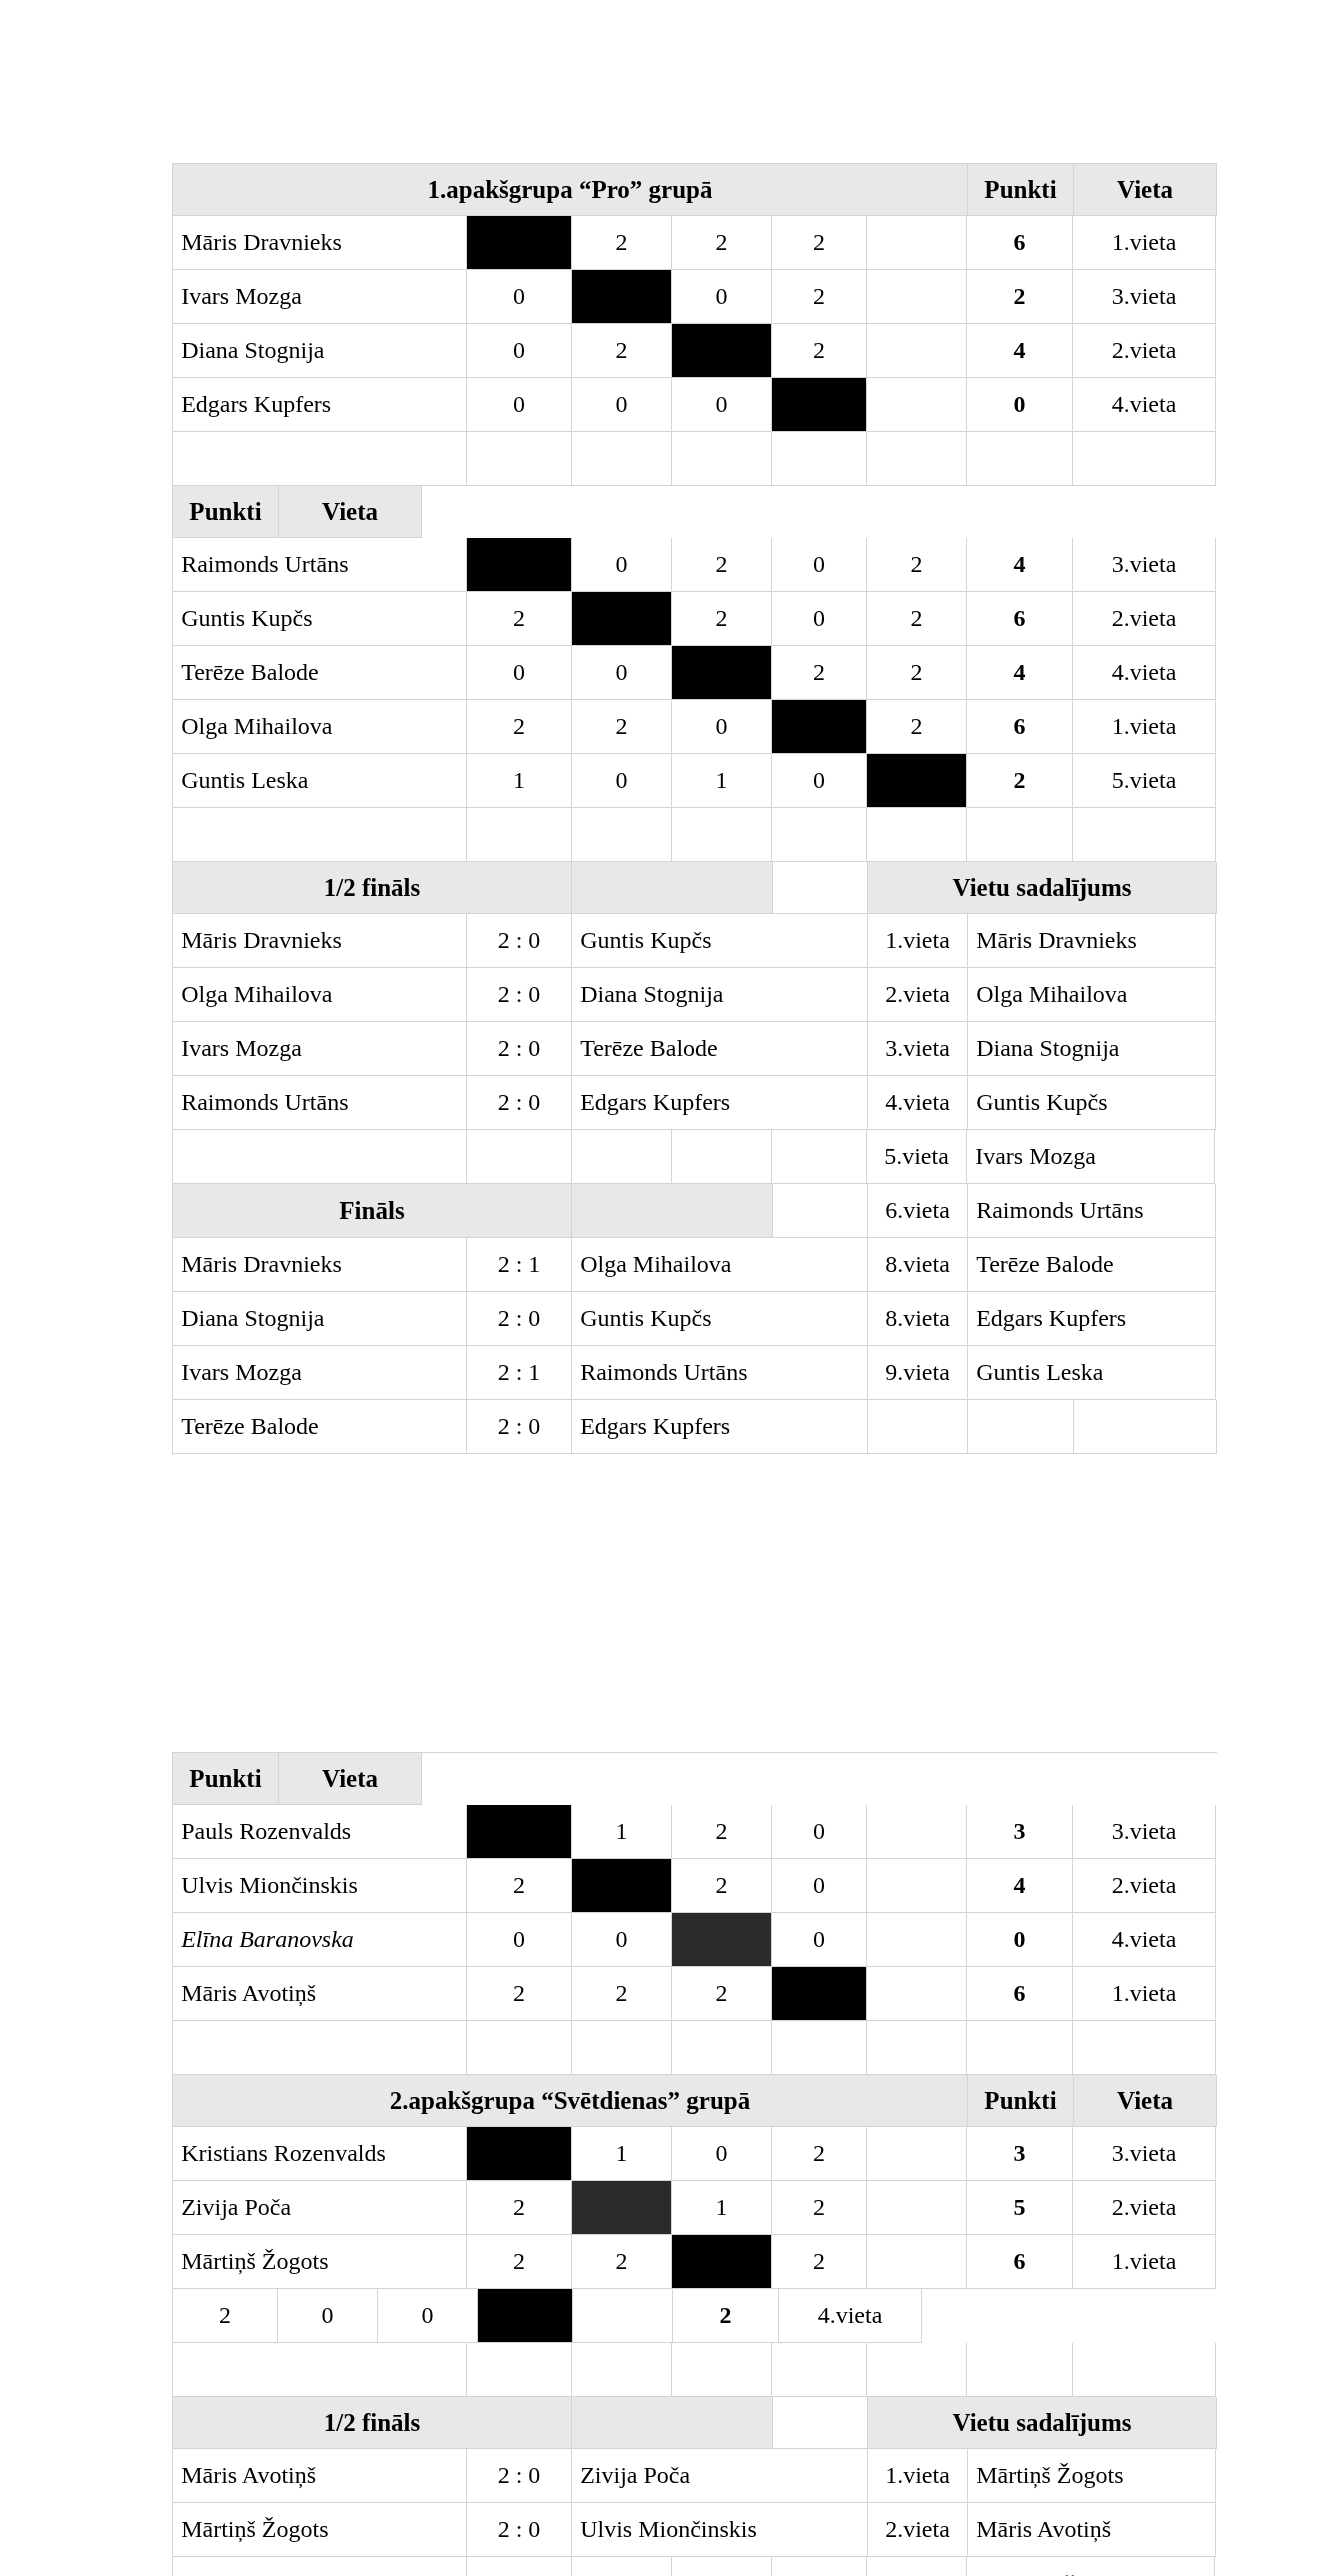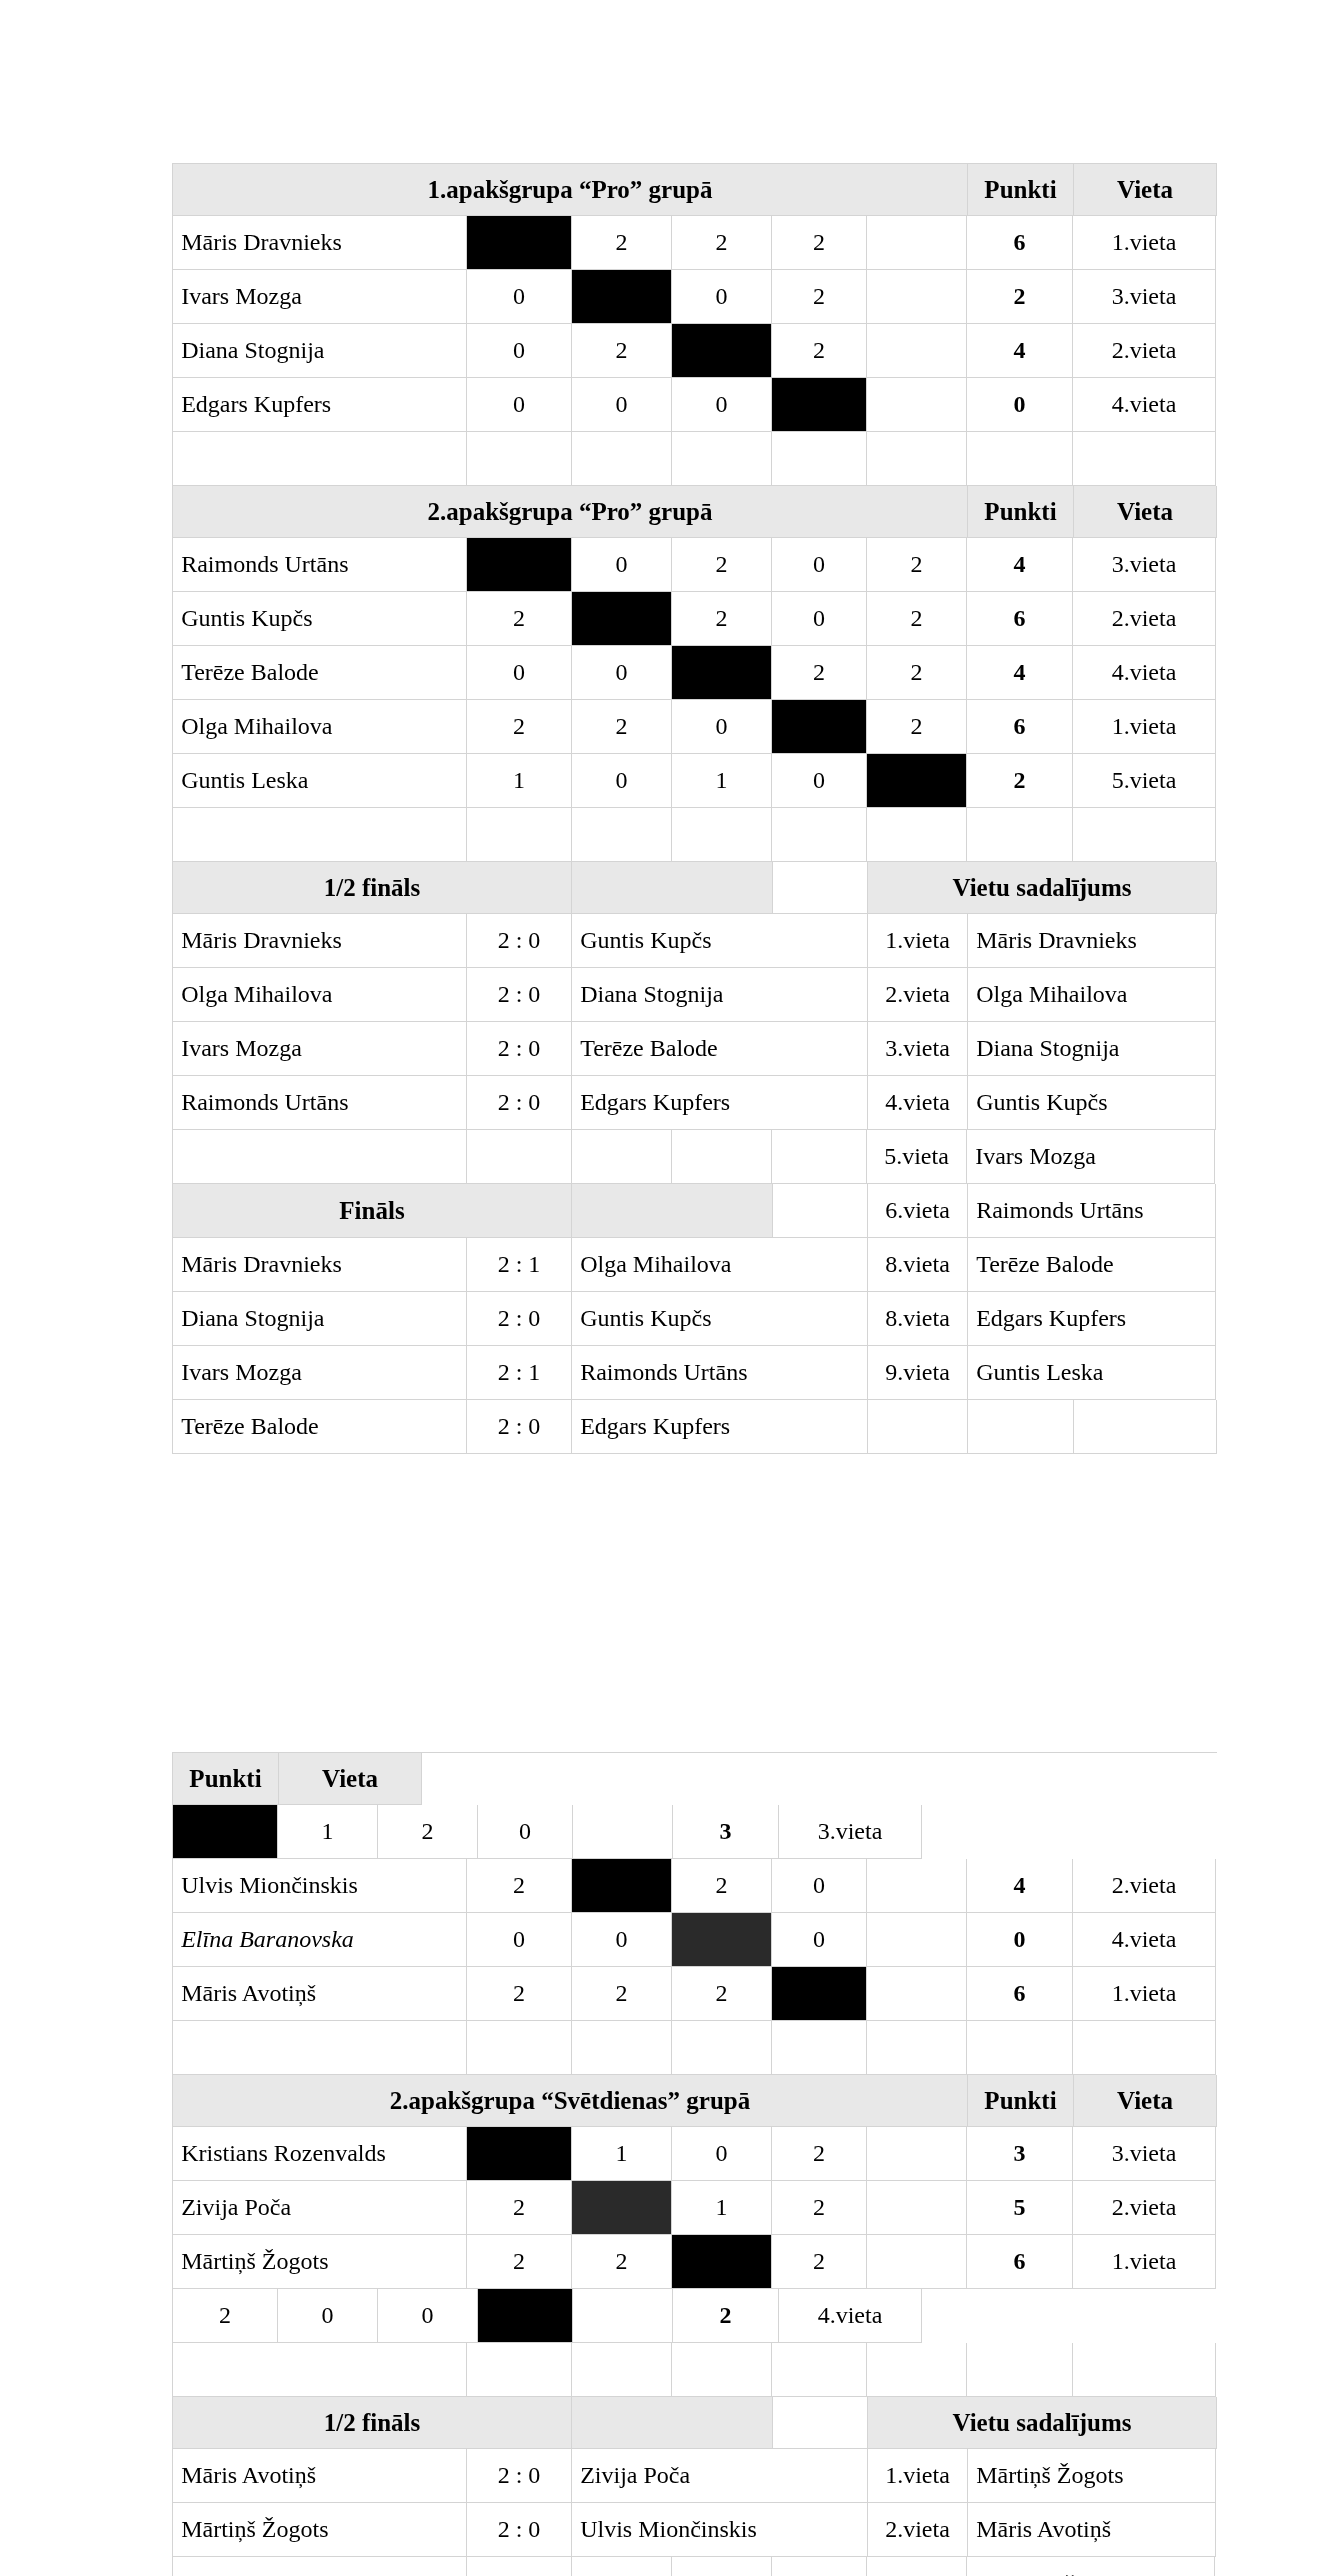--- a/index.html
+++ b/index.html
@@ -80,21 +80,20 @@
         <div class="cell " style="width: 294px; height: 54px;"></div>
         <div class="cell " style="width: 105px; height: 54px;"></div>
         <div class="cell " style="width: 100px; height: 54px;"></div>
         <div class="cell " style="width: 100px; height: 54px;"></div>
         <div class="cell " style="width: 95px; height: 54px;"></div>
         <div class="cell " style="width: 100px; height: 54px;"></div>
         <div class="cell " style="width: 106px; height: 54px;"></div>
         <div class="cell " style="width: 143px; height: 54px;"></div>
       </div>
       <div class="row">
-        <div class="cell hdr title" style="width: 795px; height: 52px;">2.apakšgrupa “Pro” grupā</div>
         <div class="cell hdr title" style="width: 106px; height: 52px;">Punkti</div>
         <div class="cell hdr title" style="width: 143px; height: 52px;">Vieta</div>
       </div>
       <div class="row">
         <div class="cell name" style="width: 294px; height: 54px;">Raimonds Urtāns</div>
         <div class="cell blackcell" style="width: 105px; height: 54px;"></div>
         <div class="cell center" style="width: 100px; height: 54px;">0</div>
         <div class="cell center" style="width: 100px; height: 54px;">2</div>
         <div class="cell center" style="width: 95px; height: 54px;">0</div>
         <div class="cell center" style="width: 100px; height: 54px;">2</div>
@@ -230,20 +229,21 @@
         <div class="cell " style="width: 106px; height: 54px;"></div>
         <div class="cell " style="width: 143px; height: 54px;"></div>
       </div>
     </div>
   <div class="grid" id="section-1">
       <div class="row">
         <div class="cell hdr title" style="width: 106px; height: 52px;">Punkti</div>
         <div class="cell hdr title" style="width: 143px; height: 52px;">Vieta</div>
       </div>
       <div class="row">
+        <div class="cell name" style="width: 294px; height: 54px;">Pauls Rozenvalds</div>
         <div class="cell blackcell" style="width: 105px; height: 54px;"></div>
         <div class="cell center" style="width: 100px; height: 54px;">1</div>
         <div class="cell center" style="width: 100px; height: 54px;">2</div>
         <div class="cell center" style="width: 95px; height: 54px;">0</div>
         <div class="cell center" style="width: 100px; height: 54px;"></div>
         <div class="cell center bold" style="width: 106px; height: 54px;">3</div>
         <div class="cell center" style="width: 143px; height: 54px;">3.vieta</div>
       </div>
       <div class="row">
         <div class="cell name" style="width: 294px; height: 54px;">Ulvis Miončinskis</div>

